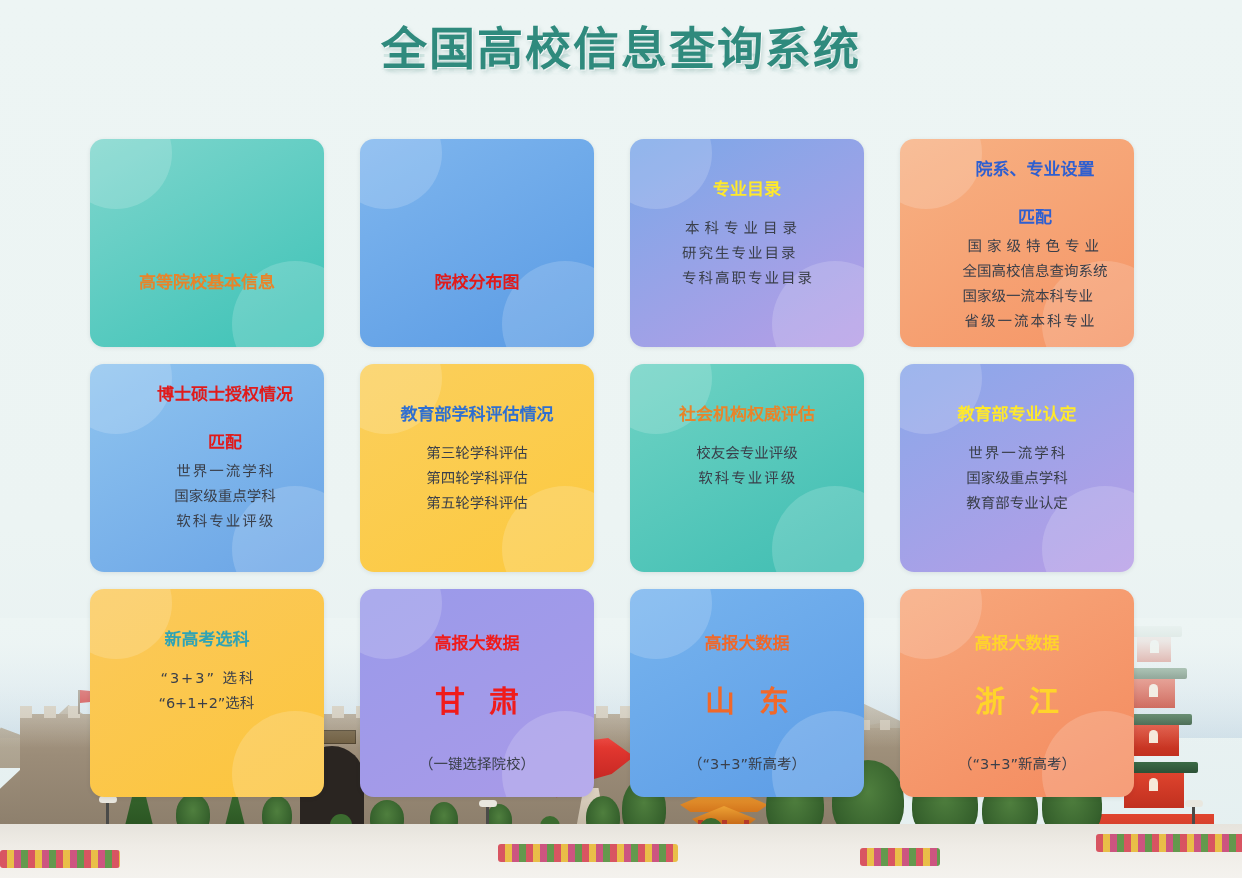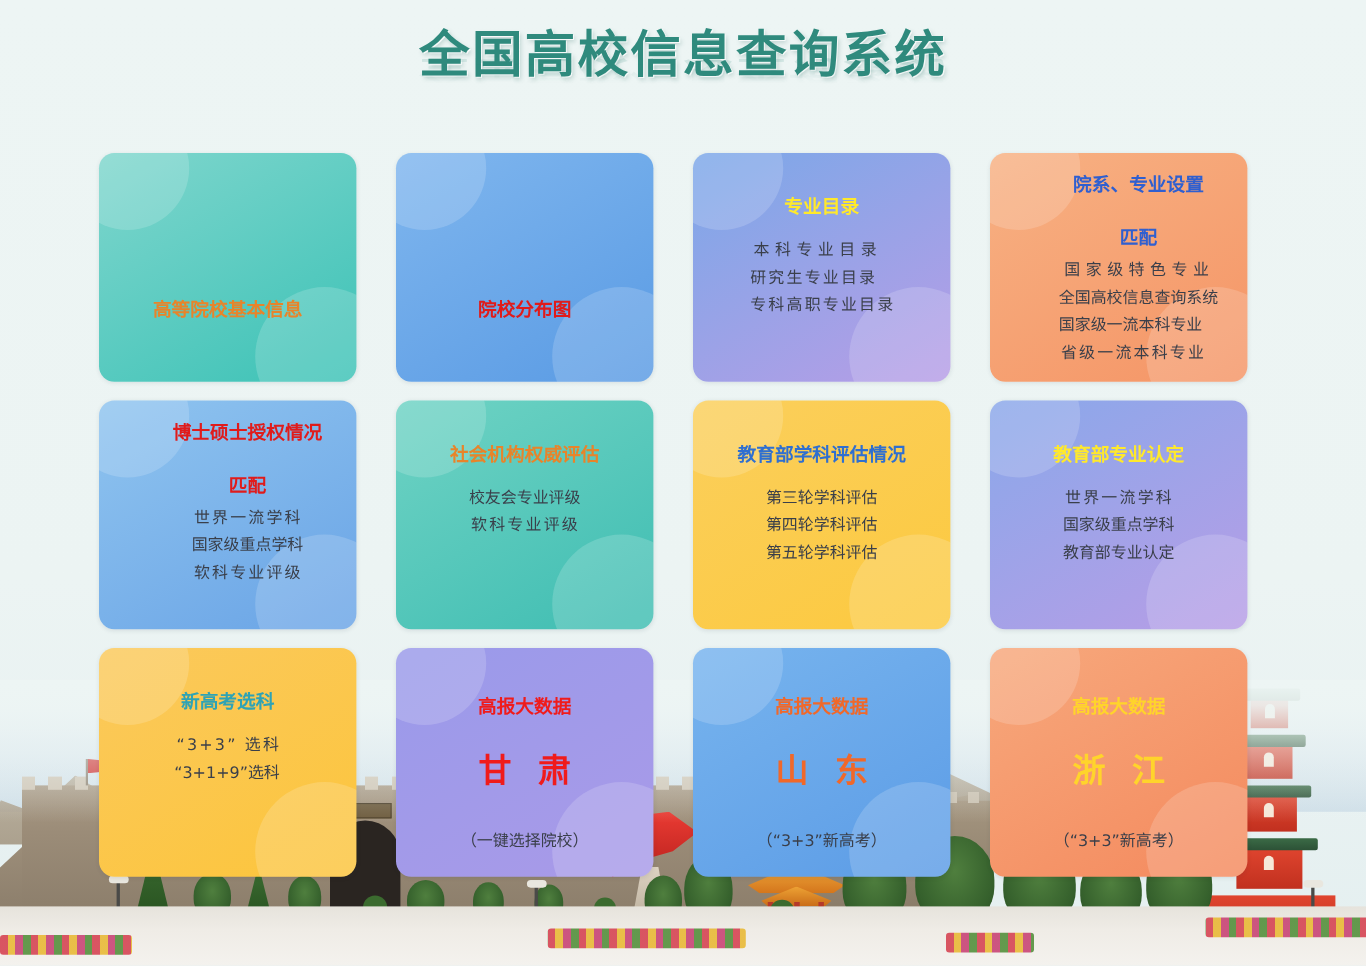--- a/index.html
+++ b/index.html
@@ -488,63 +488,63 @@
         <div class="card-inner">
           <div class="card-title" style="color: rgb(224, 27, 27);">博士硕士授权情况</div>
           <div class="card-sub" style="color: rgb(224, 27, 27);">匹配</div>
           <div class="card-items">
             <div class="card-item sp2">世界一流学科</div>
             <div class="card-item sp0">国家级重点学科</div>
             <div class="card-item sp2">软科专业评级</div>
           </div>
         </div>
       </div>
-      <div class="card v-title-items" style="background: linear-gradient(150deg, rgb(111, 211, 196) 0%, rgb(63, 189, 178) 100%);">
-        <div class="blob tl"></div>
-        <div class="blob br"></div>
-        <div class="card-inner">
-          <div class="card-title" style="color: rgb(232, 132, 42);">社会机构权威评估</div>
-          <div class="card-items">
-            <div class="card-item sp0">校友会专业评级</div>
-            <div class="card-item sp2">软科专业评级</div>
-          </div>
-        </div>
-      </div>
       <div class="card v-title-items" style="background: linear-gradient(150deg, rgb(251, 207, 92) 0%, rgb(252, 201, 63) 100%);">
         <div class="blob tl"></div>
         <div class="blob br"></div>
         <div class="card-inner">
           <div class="card-title" style="color: rgb(47, 111, 208);">教育部学科评估情况</div>
           <div class="card-items">
             <div class="card-item sp0">第三轮学科评估</div>
             <div class="card-item sp0">第四轮学科评估</div>
             <div class="card-item sp0">第五轮学科评估</div>
           </div>
         </div>
       </div>
+      <div class="card v-title-items" style="background: linear-gradient(150deg, rgb(111, 211, 196) 0%, rgb(63, 189, 178) 100%);">
+        <div class="blob tl"></div>
+        <div class="blob br"></div>
+        <div class="card-inner">
+          <div class="card-title" style="color: rgb(232, 132, 42);">社会机构权威评估</div>
+          <div class="card-items">
+            <div class="card-item sp0">校友会专业评级</div>
+            <div class="card-item sp2">软科专业评级</div>
+          </div>
+        </div>
+      </div>
       <div class="card v-title-items" style="background: linear-gradient(150deg, rgb(138, 168, 234) 0%, rgb(183, 157, 230) 100%);">
         <div class="blob tl"></div>
         <div class="blob br"></div>
         <div class="card-inner">
           <div class="card-title" style="color: rgb(255, 233, 43);">教育部专业认定</div>
           <div class="card-items">
             <div class="card-item sp2">世界一流学科</div>
             <div class="card-item sp0">国家级重点学科</div>
             <div class="card-item sp0">教育部专业认定</div>
           </div>
         </div>
       </div>
       <div class="card v-title-items" style="background: linear-gradient(150deg, rgb(251, 201, 92) 0%, rgb(252, 197, 60) 100%);">
         <div class="blob tl"></div>
         <div class="blob br"></div>
         <div class="card-inner">
           <div class="card-title" style="color: rgb(47, 163, 181);">新高考选科</div>
           <div class="card-items">
             <div class="card-item sp2">“3+3” 选科</div>
-            <div class="card-item sp0">“3+1+9”选科</div>
+            <div class="card-item sp0">“6+1+2”选科</div>
           </div>
         </div>
       </div>
       <div class="card v-big" style="background: linear-gradient(150deg, rgb(154, 154, 234) 0%, rgb(169, 154, 232) 100%);">
         <div class="blob tl"></div>
         <div class="blob br"></div>
         <div class="card-inner">
           <div class="card-title" style="color: rgb(240, 27, 27);">高报大数据</div>
           <div class="card-big" style="color: rgb(240, 27, 27);">甘肃</div>
           <div class="card-note">（一键选择院校）</div>

